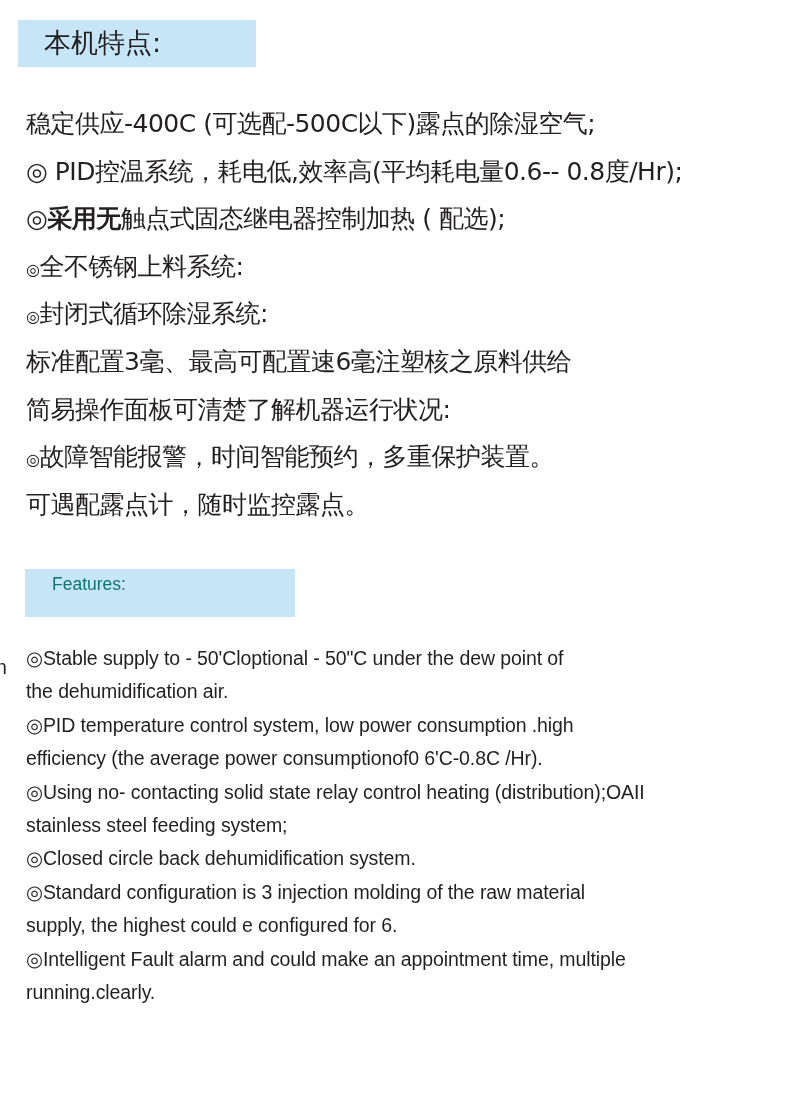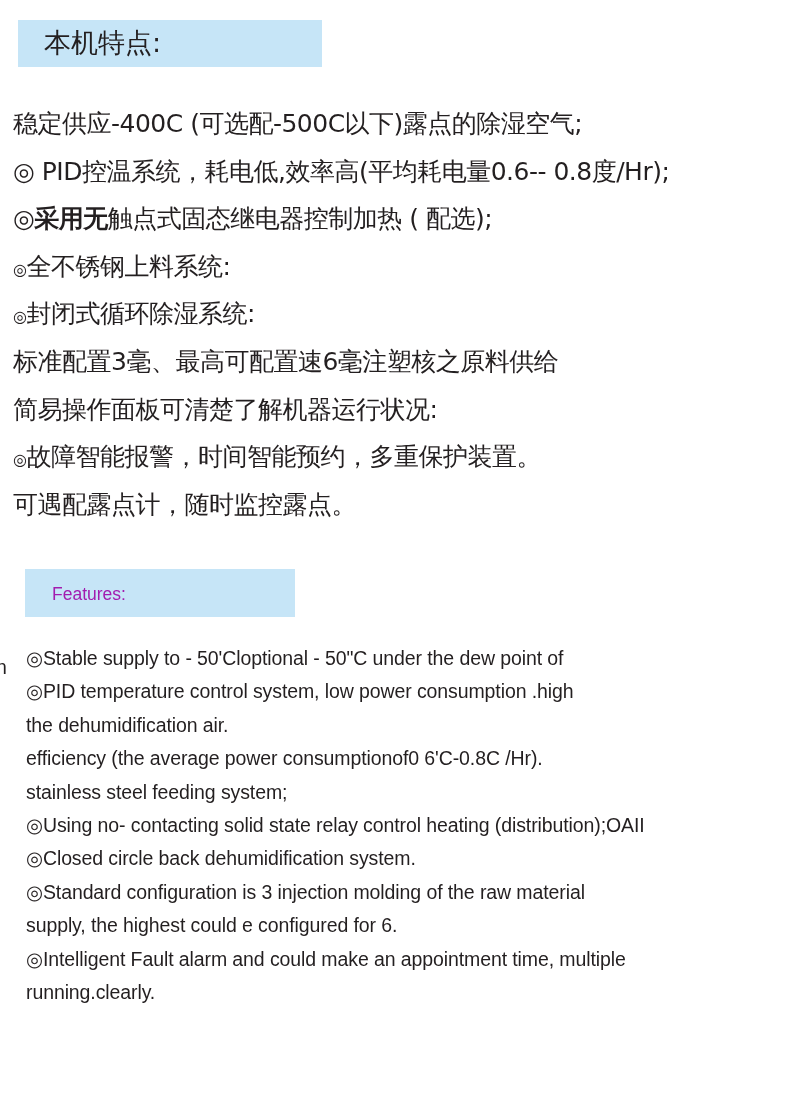--- a/index.html
+++ b/index.html
@@ -1,38 +1,38 @@
 <!DOCTYPE html>
 <html><head>
 <meta charset="utf-8">
 <style>
   html, body { margin:0; padding:0; }
   body {
     width:800px; height:1108px; background:#ffffff; position:relative; overflow:hidden;
     font-family: "DejaVu Sans", "Liberation Sans", sans-serif; color:#231f20;
   }
   .cn-header {
-    position:absolute; left:18px; top:20px; width:304px; height:47px;
+    position:absolute; left:18px; top:20px; width:238px; height:47px;
     background:#c6e5f7;
   }
   .cn-header span {
     position:absolute; left:26px; top:6px; font-size:27px; line-height:34px; color:#231f20;
   }
-  .cn-list { position:absolute; left:13px; top:100px; width:770px; }
+  .cn-list { position:absolute; left:26px; top:100px; width:770px; }
   .cn-line {
     font-size:25px; line-height:47.6px; height:47.6px; white-space:nowrap;
     letter-spacing:-0.5px; color:#231f20;
   }
   .cn-line b { font-weight:bold; }
   .en-header {
     position:absolute; left:25px; top:569px; width:270px; height:48px;
     background:#c6e5f7;
   }
   .en-header span {
-    position:absolute; left:27px; top:14px; font-size:17.5px; line-height:22px; color:#a21caf;
+    position:absolute; left:27px; top:4px; font-size:17.5px; line-height:22px; color:#0f766e;
     font-family:"Liberation Sans", sans-serif;
   }
   .en-list { position:absolute; left:26px; top:642px; width:770px; }
   .en-line {
     font-family:"Liberation Sans", sans-serif; font-size:19.5px; line-height:33.4px; height:33.4px;
     white-space:nowrap; color:#231f20; letter-spacing:-0.1px;
   }
   .stray {
     position:absolute; left:-4px; top:655px; font-family:"Liberation Sans", sans-serif;
     font-size:19.5px; line-height:24px; color:#231f20;
@@ -58,23 +58,23 @@
 </div>
 
 <div class="en-header">
   <span>Features:</span>
 </div>
 
 <div class="stray">n</div>
 
 <div class="en-list">
   <div class="en-line">◎Stable supply to - 50'Cloptional - 50"C under the dew point of</div>
+  <div class="en-line">the dehumidification air.</div>
   <div class="en-line">◎PID temperature control system, low power consumption .high</div>
-  <div class="en-line">the dehumidification air.</div>
   <div class="en-line">efficiency (the average power consumptionof0 6'C-0.8C /Hr).</div>
+  <div class="en-line">◎Using no- contacting solid state relay control heating (distribution);OAII</div>
   <div class="en-line">stainless steel feeding system;</div>
-  <div class="en-line">◎Using no- contacting solid state relay control heating (distribution);OAII</div>
   <div class="en-line">◎Closed circle back dehumidification system.</div>
   <div class="en-line">◎Standard configuration is 3 injection molding of the raw material</div>
   <div class="en-line">supply, the highest could e configured for 6.</div>
   <div class="en-line">◎Intelligent Fault alarm and could make an appointment time, multiple</div>
   <div class="en-line">running.clearly.</div>
 </div>
 
 </body></html>

